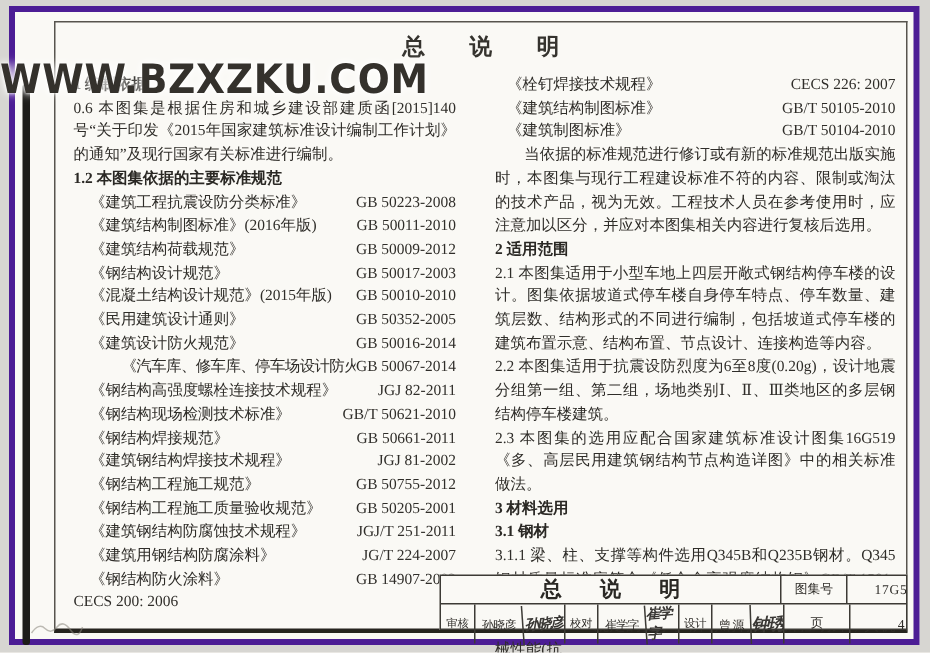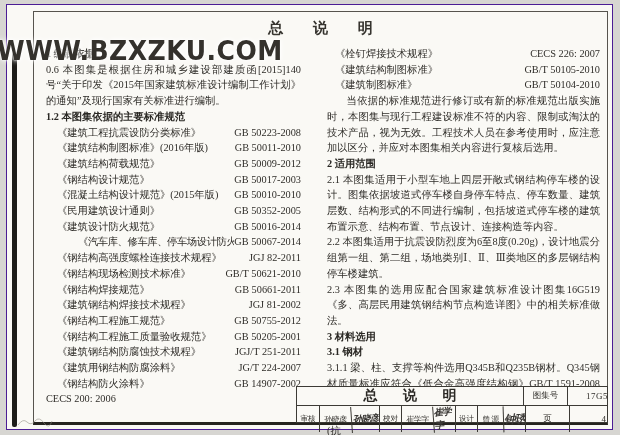--- a/index.html
+++ b/index.html
@@ -5,21 +5,21 @@
   html,body{margin:0;padding:0;}
   body{
     width:620px;height:435px;overflow:hidden;
     background:#d7d6d2;
     font-family:"Liberation Serif","DejaVu Serif",serif;
     color:#2f2d29;
   }
   .scan{position:relative;width:620px;height:435px;}
   .page{
     position:absolute;left:6px;top:4px;width:607px;height:426px;
-    background:#faf9f5;border:1px solid #4c1d95;box-sizing:border-box;
+    background:#faf9f5;border:4px solid #4c1d95;box-sizing:border-box;
   }
   .binding-bar{
     position:absolute;left:5px;top:48px;width:5px;height:374px;
     background:#1d1c19;border-radius:2px;
   }
   .frame{
     position:absolute;left:26px;top:6px;right:4px;bottom:4px;
     border:1px solid #57544e;border-bottom:3px solid #26241f;
     box-sizing:border-box;
   }

